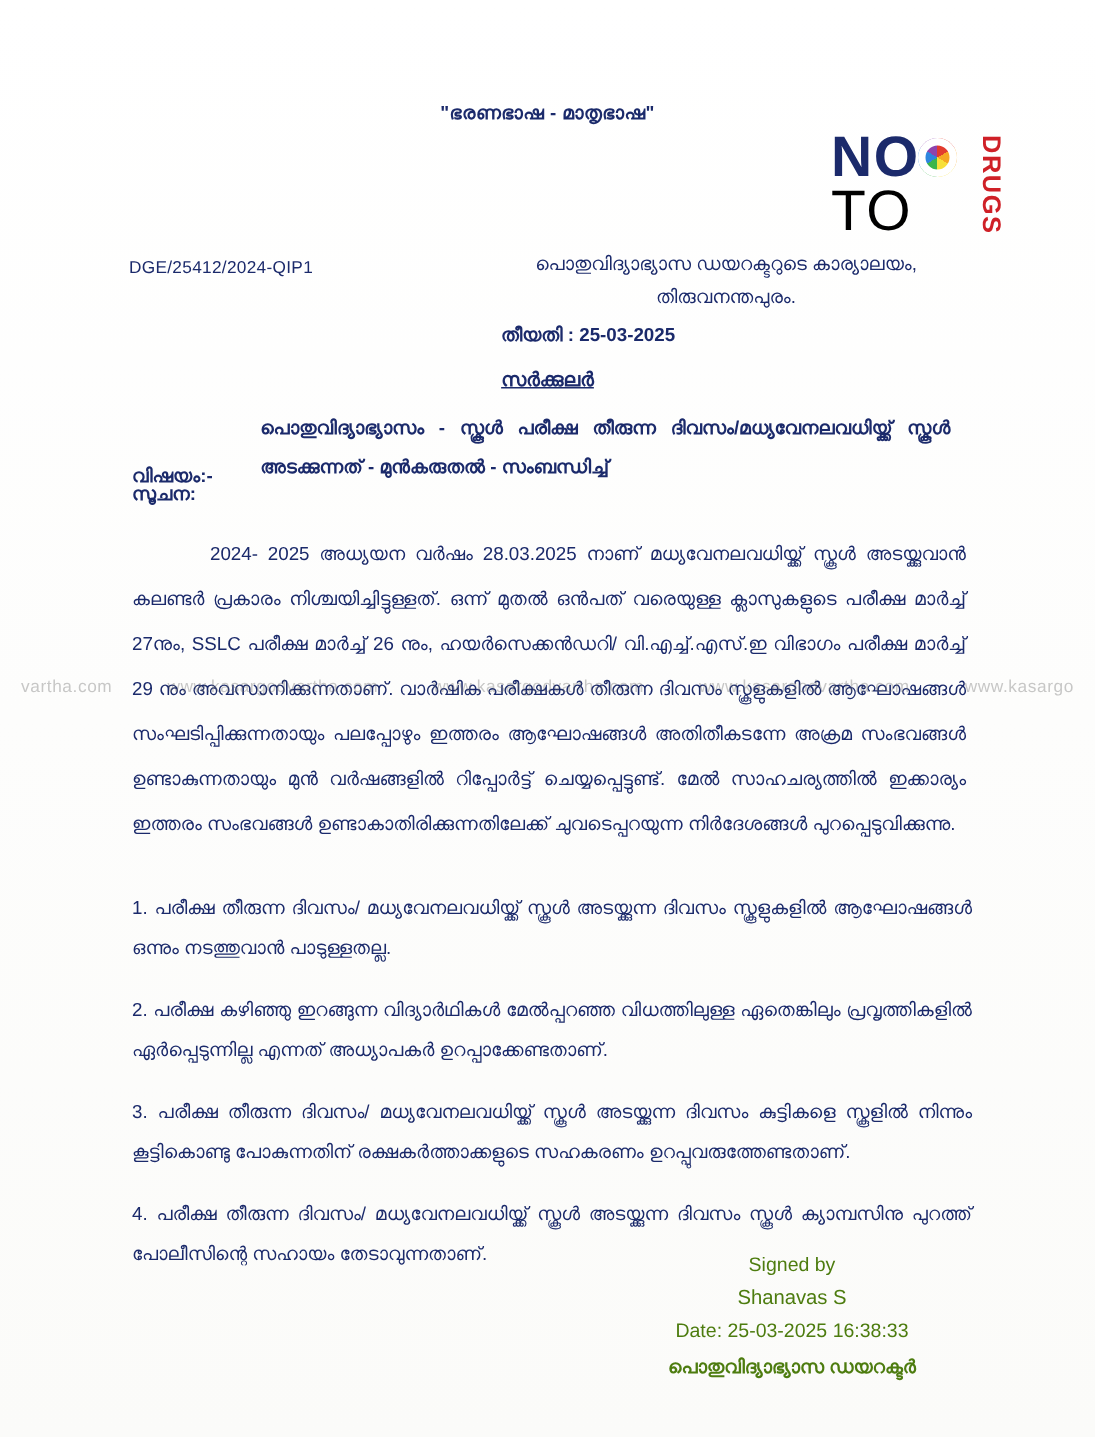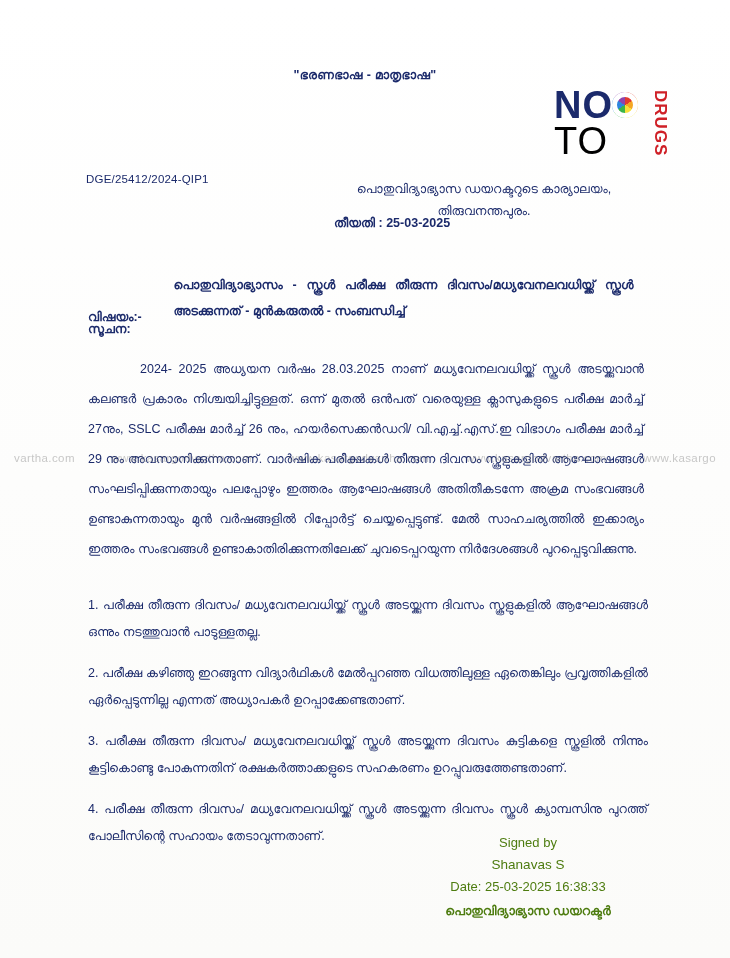--- a/index.html
+++ b/index.html
@@ -97,21 +97,21 @@
   .ref-no {
     position: absolute;
     left: 86px;
     top: 173px;
     font-size: 11.5px;
     letter-spacing: 0.2px;
   }
   .office-block {
     position: absolute;
     right: 96px;
-    top: 178px;
+    top: 165px;
     width: 300px;
     text-align: center;
     font-size: 12.5px;
     line-height: 22px;
   }
   .date-line {
     position: absolute;
     right: 96px;
     top: 216px;
     width: 300px;
@@ -237,20 +237,21 @@
 
   <div class="ref-no doc-text">DGE/25412/2024-QIP1</div>
 
   <div class="office-block doc-text">
     <div>പൊതുവിദ്യാഭ്യാസ ഡയറക്ടറുടെ കാര്യാലയം,</div>
     <div>തിരുവനന്തപുരം.</div>
   </div>
 
   <div class="date-line doc-text">തീയതി : 25-03-2025</div>
 
+  <div class="circular-title doc-text">സർക്കുലർ</div>
 
   <div class="subject-row doc-text">
     <span class="subject-label">വിഷയം:-</span>
     <span class="subject-body">പൊതുവിദ്യാഭ്യാസം - സ്കൂൾ പരീക്ഷ തീരുന്ന ദിവസം/മധ്യവേനലവധിയ്ക്ക് സ്കൂൾ അടക്കുന്നത് - മുൻകരുതൽ - സംബന്ധിച്ച്</span>
   </div>
 
   <div class="ref-label doc-text">സൂചന:</div>
 
   <div class="body-para doc-text">2024- 2025 അധ്യയന വർഷം 28.03.2025 നാണ് മധ്യവേനലവധിയ്ക്ക്   സ്കൂൾ അടയ്ക്കുവാൻ കലണ്ടർ പ്രകാരം നിശ്ചയിച്ചിട്ടുള്ളത്. ഒന്ന് മുതൽ ഒൻപത് വരെയുള്ള ക്ലാസുകളുടെ പരീക്ഷ മാർച്ച് 27നും, SSLC പരീക്ഷ മാർച്ച് 26 നും, ഹയർസെക്കൻഡറി/ വി.എച്ച്.എസ്.ഇ വിഭാഗം പരീക്ഷ മാർച്ച് 29 നും അവസാനിക്കുന്നതാണ്. വാർഷിക പരീക്ഷകൾ തീരുന്ന ദിവസം സ്കൂളുകളിൽ ആഘോഷങ്ങൾ സംഘടിപ്പിക്കുന്നതായും പലപ്പോഴും ഇത്തരം ആഘോഷങ്ങൾ അതിതീകടന്നേ അക്രമ സംഭവങ്ങൾ ഉണ്ടാകുന്നതായും മുൻ വർഷങ്ങളിൽ റിപ്പോർട്ട് ചെയ്യപ്പെട്ടുണ്ട്. മേൽ സാഹചര്യത്തിൽ ഇക്കാര്യം ഇത്തരം സംഭവങ്ങൾ ഉണ്ടാകാതിരിക്കുന്നതിലേക്ക് ചുവടെപ്പറയുന്ന നിർദേശങ്ങൾ പുറപ്പെടുവിക്കുന്നു.</div>
 

